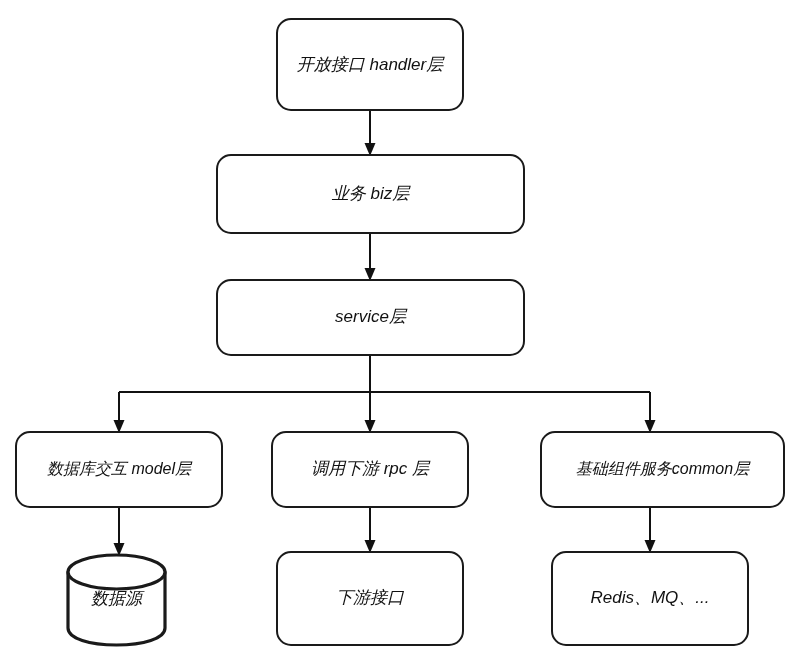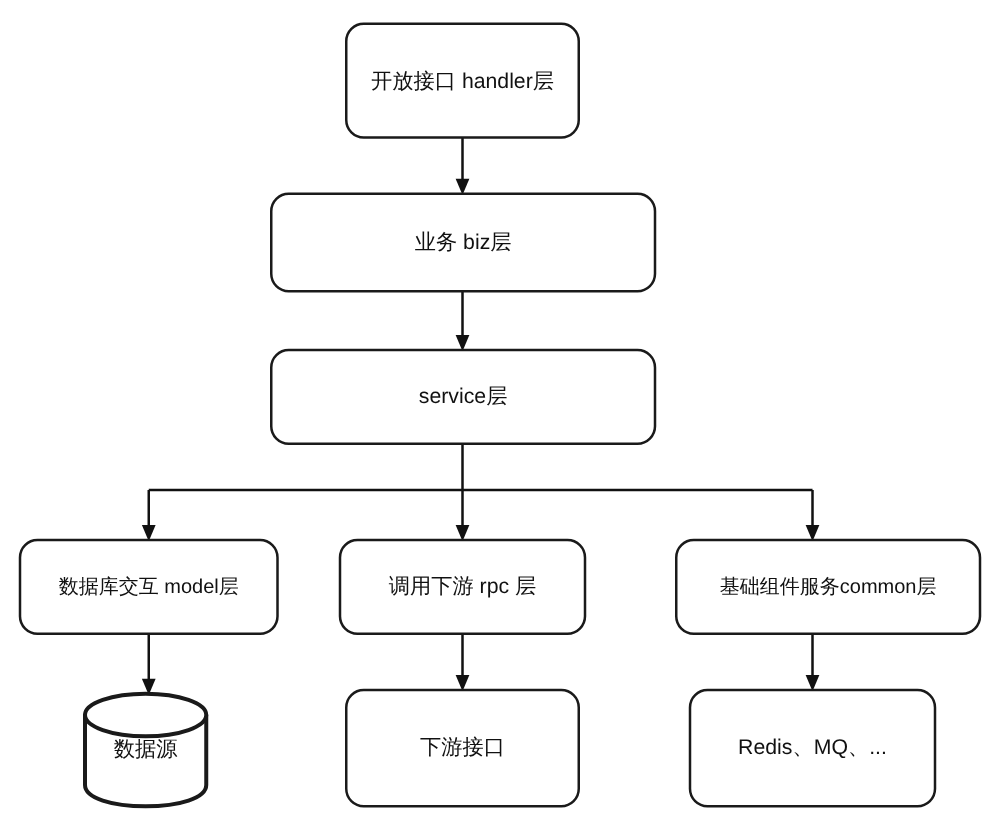--- a/index.html
+++ b/index.html
@@ -11,20 +11,21 @@
     width: 800px;
     height: 663px;
     overflow: hidden;
     font-family: "Liberation Sans", "DejaVu Sans", sans-serif;
   }
   #diagram-root {
     position: relative;
     width: 800px;
     height: 663px;
     background: #ffffff;
+    font-style: italic;
   }
   svg#flowchart {
     display: block;
     width: 800px;
     height: 663px;
   }
   .node-shape {
     fill: #ffffff;
     stroke: #1a1a1a;
     stroke-width: 2;

